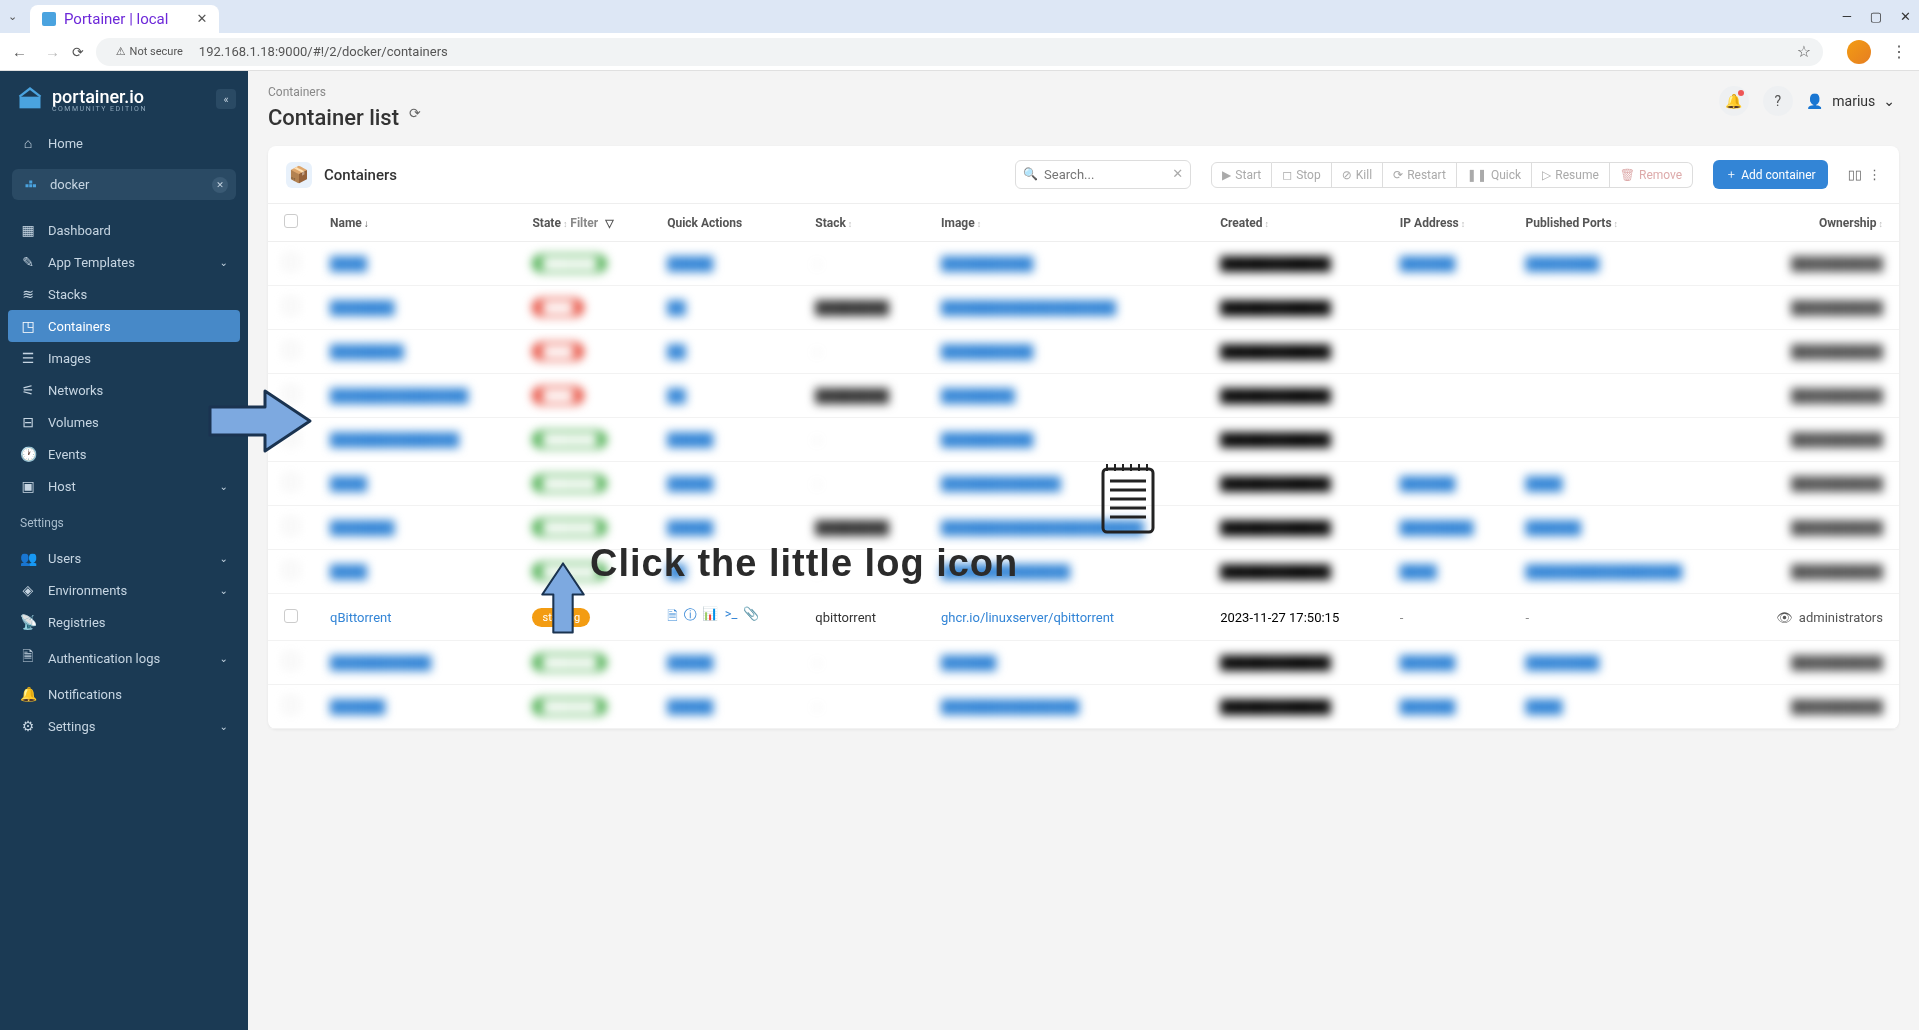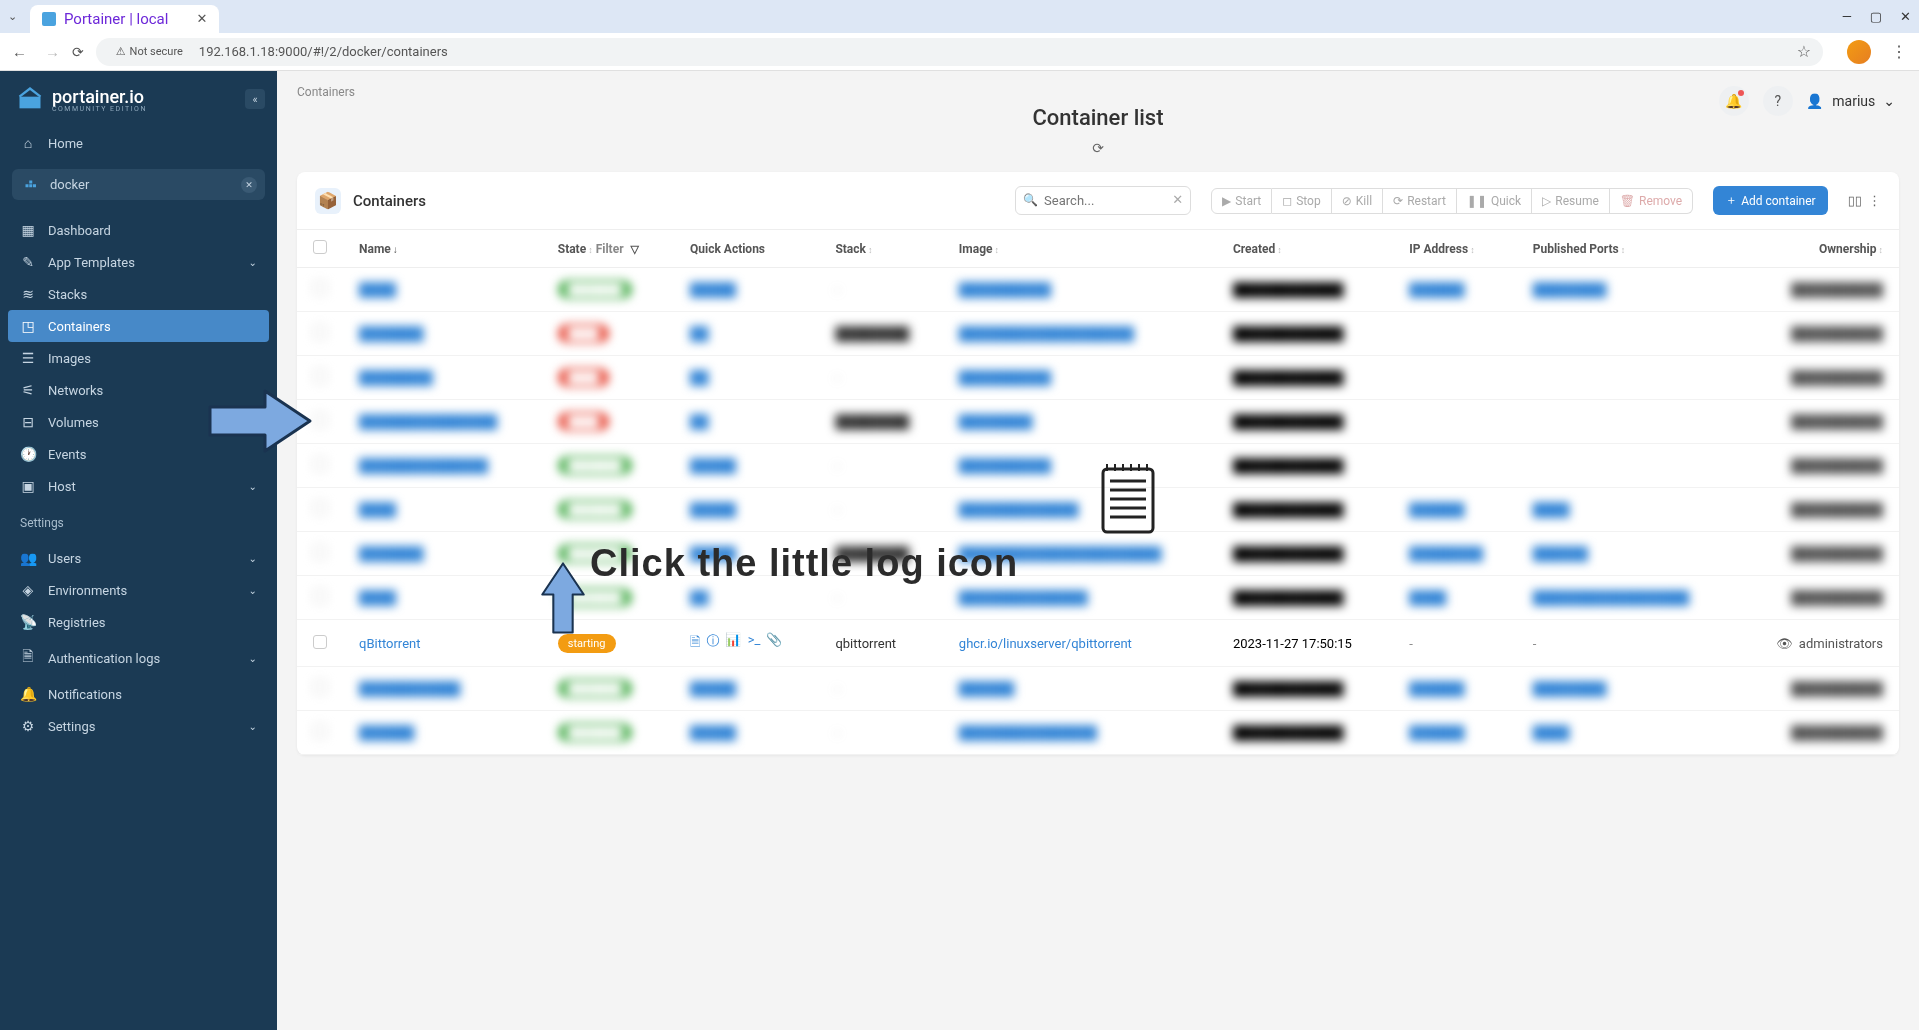--- a/index.html
+++ b/index.html
@@ -22,21 +22,21 @@
     .url-bar { flex: 1; background: #f1f3f4; border-radius: 20px; height: 28px; display: flex; align-items: center; padding: 0 12px; gap: 8px; font-size: 13px; color: #555; }
     .not-secure { background: #f1f3f4; padding: 2px 8px; border-radius: 12px; font-size: 11px; display: flex; align-items: center; gap: 4px; }
     .star-icon { margin-left: auto; color: #555; font-size: 16px; cursor: pointer; }
     .user-avatar { width: 24px; height: 24px; border-radius: 50%; background: linear-gradient(135deg, #f39c12, #e67e22); margin-left: 12px; }
     .chrome-menu { color: #555; margin-left: 8px; font-size: 16px; cursor: pointer; }
     
     
     .app { display: flex; height: calc(100vh - 71px); }
     
     
-    .sidebar { width: 277px; background: #1b3a54; color: #c6d5e2; display: flex; flex-direction: column; }
+    .sidebar { width: 248px; background: #1b3a54; color: #c6d5e2; display: flex; flex-direction: column; }
     .sidebar-header { padding: 14px 16px; display: flex; align-items: center; gap: 8px; position: relative; }
     .logo-icon { width: 28px; height: 28px; }
     .logo-text { font-size: 18px; font-weight: 500; color: #fff; }
     .logo-sub { font-size: 7px; letter-spacing: 1.5px; color: #8fa8bc; margin-top: -2px; }
     .collapse-btn { position: absolute; right: 12px; background: #2a4a64; border-radius: 4px; width: 20px; height: 20px; display: flex; align-items: center; justify-content: center; font-size: 11px; cursor: pointer; }
     
     .nav-item { display: flex; align-items: center; gap: 12px; padding: 8px 20px; font-size: 13px; cursor: pointer; color: #c6d5e2; }
     .nav-item.active { background: #4789c8; color: #fff; border-radius: 4px; margin: 0 8px; padding: 8px 12px; }
     .nav-item .chevron { margin-left: auto; font-size: 10px; }
     .nav-icon { width: 16px; text-align: center; font-size: 14px; }
@@ -44,21 +44,21 @@
     .env-badge { margin: 10px 12px; background: #2a4a64; border-radius: 6px; padding: 8px 12px; display: flex; align-items: center; gap: 8px; font-size: 13px; position: relative; }
     .env-icon { width: 18px; height: 14px; }
     .env-close { position: absolute; right: 8px; background: #3a5a74; border-radius: 50%; width: 16px; height: 16px; display: flex; align-items: center; justify-content: center; font-size: 9px; cursor: pointer; }
     
     .nav-section { margin-top: 4px; }
     .nav-section-title { font-size: 12px; padding: 14px 20px 8px; color: #a8bccc; }
     
     
     .main { flex: 1; background: #f4f4f4; overflow: auto; padding: 0; }
     .breadcrumb { padding: 14px 20px 6px; font-size: 12px; color: #888; }
-    .page-title-row { padding: 0 20px 16px; display: flex; align-items: center; gap: 10px; flex-direction: column; }
+    .page-title-row { padding: 0 20px 16px; display: flex; gap: 10px; }
     .page-title { font-size: 22px; font-weight: 500; color: #333; }
     .refresh-icon { color: #666; font-size: 14px; cursor: pointer; }
     
     .header-right { margin-left: auto; display: flex; align-items: center; gap: 14px; position: absolute; right: 24px; top: 86px; }
     .hr-icon { width: 30px; height: 30px; border-radius: 50%; background: #eef0f2; display: flex; align-items: center; justify-content: center; color: #555; cursor: pointer; font-size: 14px; }
     .hr-bell { position: relative; }
     .hr-bell::after { content: ''; position: absolute; top: 4px; right: 5px; width: 6px; height: 6px; background: #e55; border-radius: 50%; }
     .user-menu { display: flex; align-items: center; gap: 8px; font-size: 14px; color: #333; cursor: pointer; }
     
     

